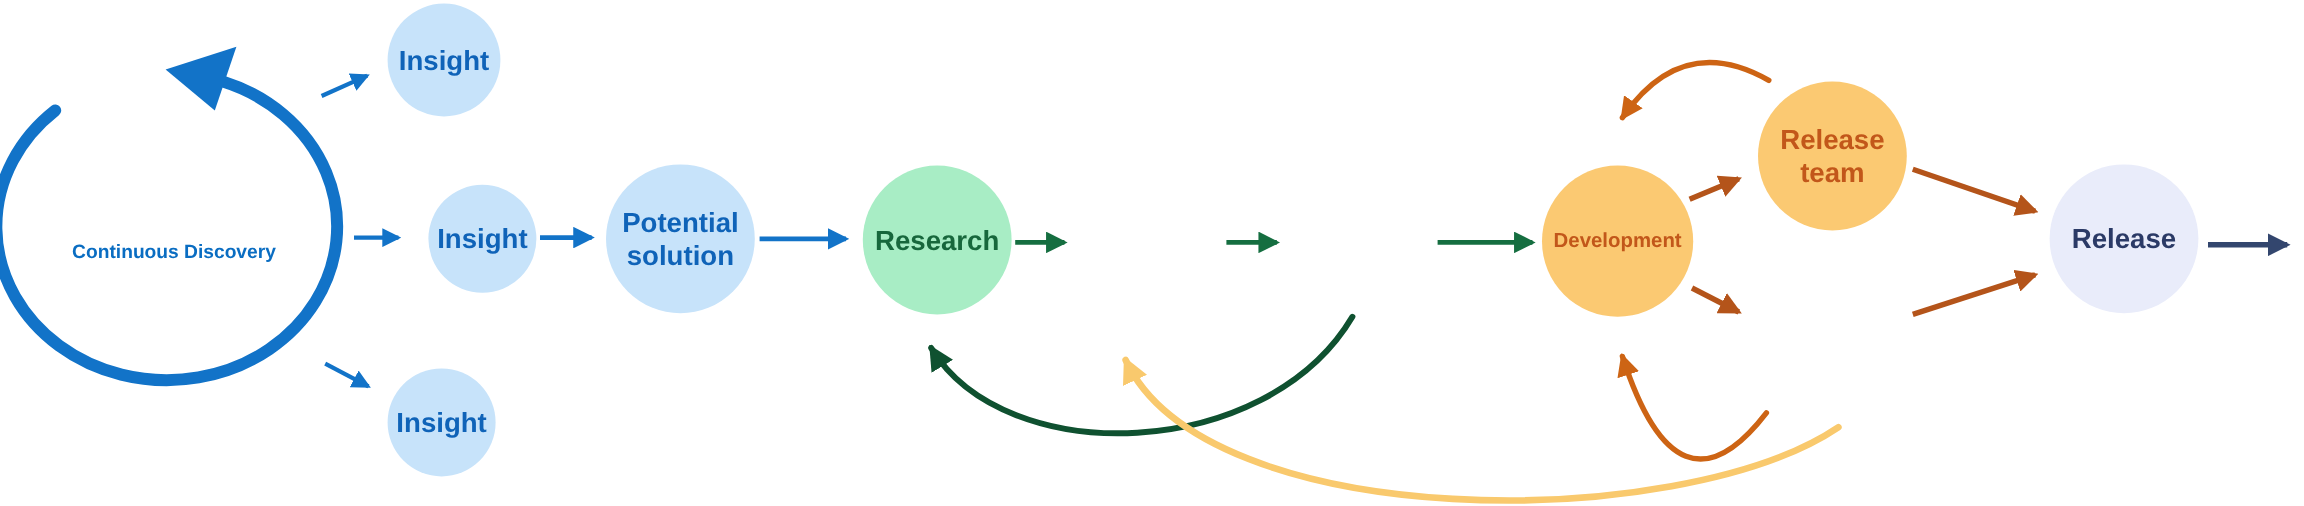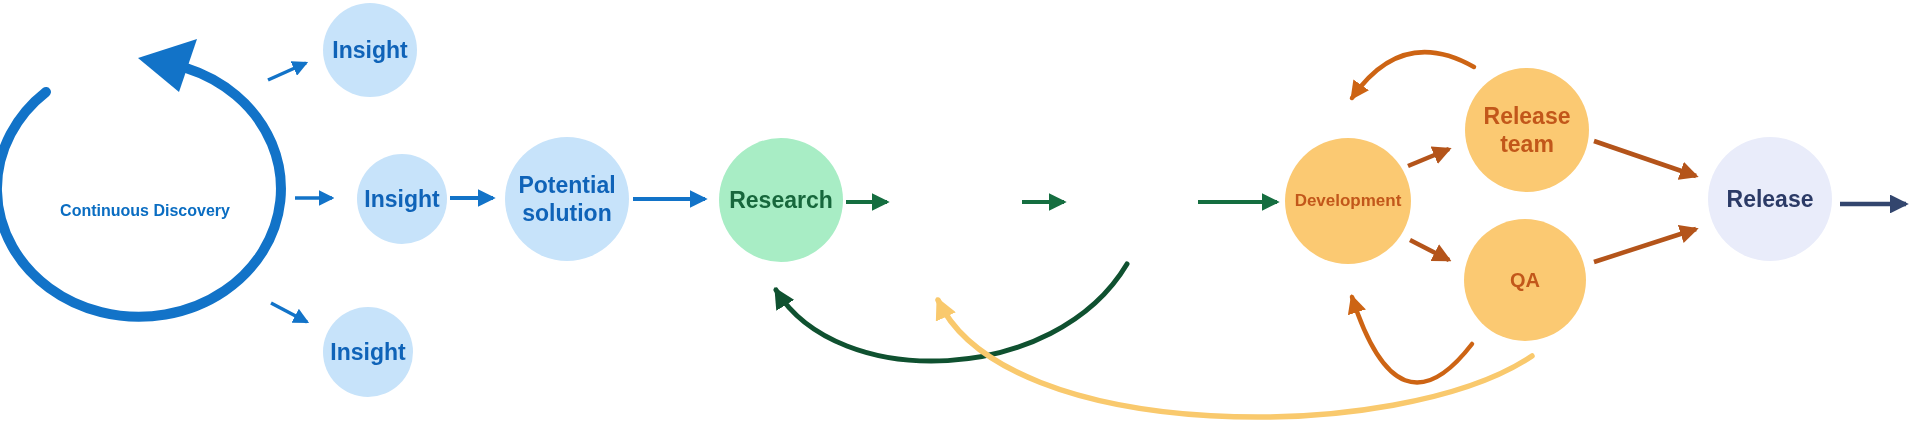--- a/index.html
+++ b/index.html
@@ -141,21 +141,18 @@
 
 
   <div class="node n-orange" style="left:1285px;top:138px;width:126px;height:126px;font-size:17px;text-align:center;">
     <span>Development</span>
   </div>
 
   <div class="node n-orange" style="left:1465px;top:68px;width:124px;height:124px;padding:0 20px;box-sizing:border-box;">
     <span>Release team</span>
   </div>
 
-  <div class="node n-orange" style="left:1464px;top:219px;width:122px;height:122px;font-size:20px;">
-    <span>QA</span>
-  </div>
 
   <div class="node n-lavender" style="left:1708px;top:137px;width:124px;height:124px;">
     <span>Release</span>
   </div>
 
 </div>
 
 </body></html>

